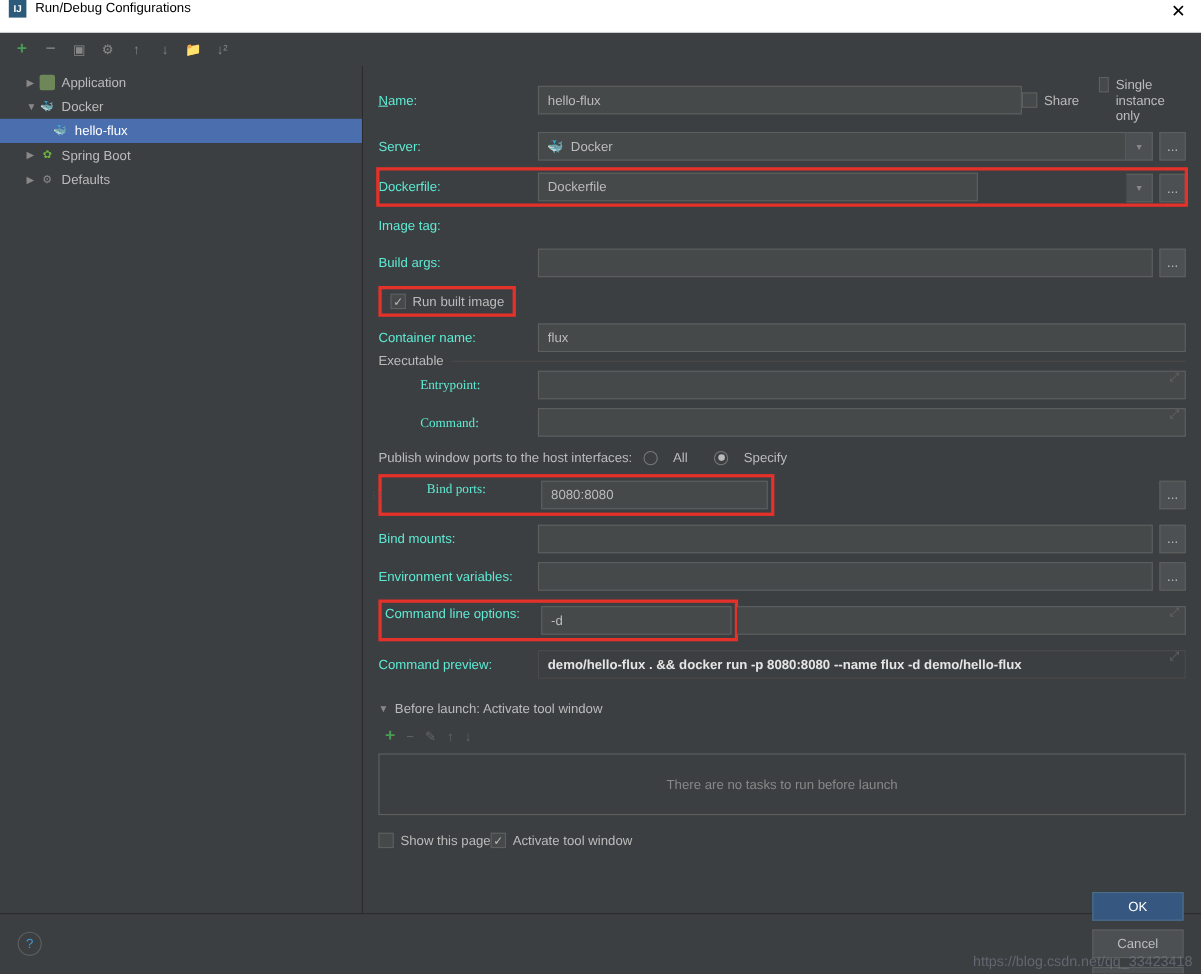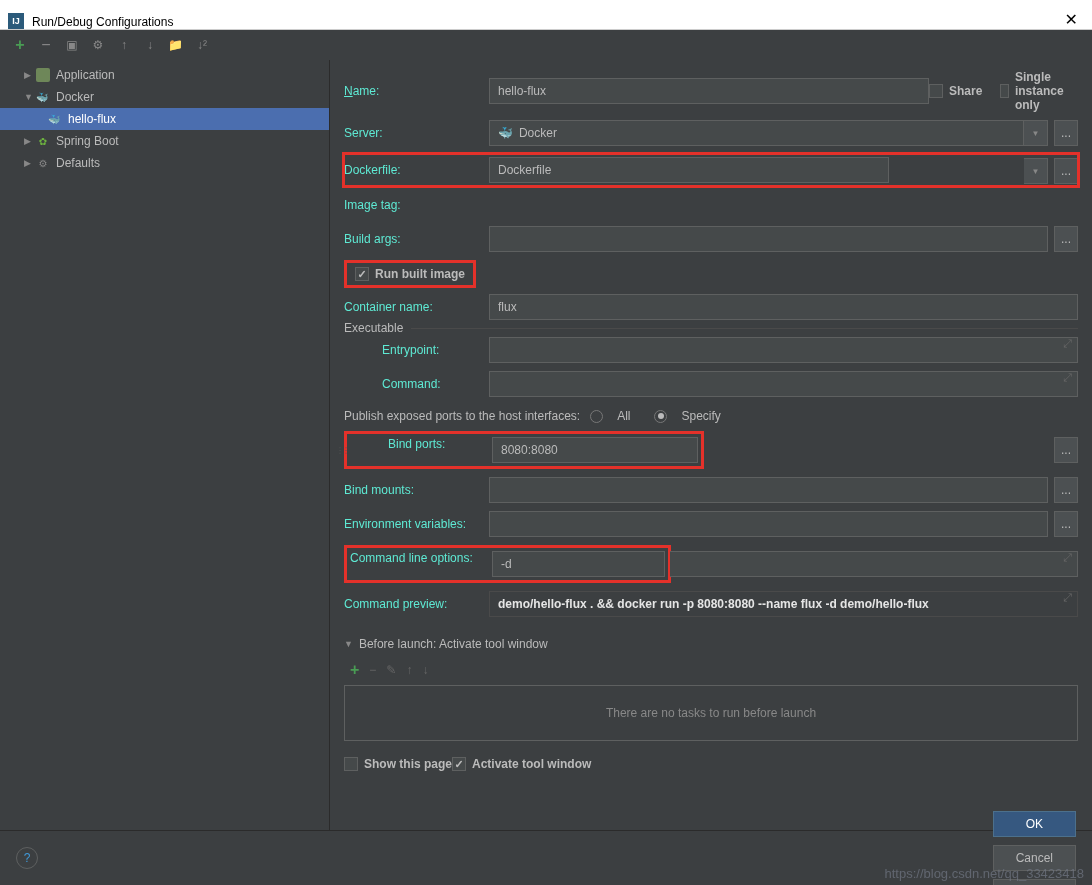--- a/index.html
+++ b/index.html
@@ -1,17 +1,17 @@
 <!DOCTYPE html>
 <html><head>
 <meta charset="utf-8">
 <style>
 * { box-sizing: border-box; margin: 0; padding: 0; font-family: "Segoe UI", Arial, sans-serif; }
 body { background: #3c3f41; color: #bbbbbb; font-size: 12px; width: 1092px; height: 885px; overflow: hidden; position: relative; }
-.titlebar { background: #fff; height: 30px; display: flex; align-items: flex-end; padding: 0 8px; color: #000; border-bottom: 1px solid #ccc; }
+.titlebar { background: #fff; height: 30px; display: flex; align-items: flex-start; padding: 0 8px; color: #000; border-bottom: 1px solid #ccc; }
 .titlebar .icon { width: 16px; height: 16px; background: #2b5a7a; margin-right: 8px; display:flex;align-items:center;justify-content:center;color:#fff;font-size:9px;font-weight:bold; }
 .titlebar .close { margin-left: auto; font-size: 16px; cursor: pointer; padding: 0 6px; }
 .toolbar { height: 30px; display: flex; align-items: center; padding: 0 12px; gap: 10px; background:#3c3f41;}
 .tb-btn { width: 16px; height: 16px; display:flex;align-items:center;justify-content:center; color:#888; cursor:pointer; }
 .add-icon { color: #499c54; font-weight: bold; font-size: 16px; }
 .minus-icon { color: #888; font-size: 16px; }
 .main { display: flex; height: calc(100% - 30px - 30px - 55px); }
 .sidebar { width: 330px; background: #3c3f41; border-right: 1px solid #2b2b2b; padding-top: 4px; }
 .tree-item { display: flex; align-items: center; height: 22px; padding-left: 24px; cursor: pointer; }
 .tree-item.level1 { padding-left: 24px; }
@@ -21,28 +21,28 @@
 .tree-icon { width: 14px; height: 14px; margin-right: 6px; display:flex;align-items:center;justify-content:center; font-size:10px;}
 .app-icon { background:#6e8759; border-radius:2px; }
 .docker-icon { color:#4099d8; }
 .spring-icon { color:#6db33f; }
 .gear-icon { color:#888; }
 .hello-icon { color:#4099d8; }
 .content { flex: 1; padding: 10px 14px 0 14px; overflow-y: auto; }
 .form-row { display: flex; align-items: center; margin-bottom: 8px; min-height: 26px; }
 .form-label { width: 145px; color: #5eead4; flex-shrink: 0; }
 .form-label .u { text-decoration: underline; }
-.form-label.indent { padding-left: 38px; width: 145px; }
+.form-label.indent { padding-left: 38px; width: 145px; font-family: Liberation Serif, serif; }
 .form-input { flex: 1; background: #45494a; border: 1px solid #5e6060; height: 26px; padding: 0 8px; color: #bbbbbb; font-size: 12px; }
 .form-input.readonly { background: #3c3f41; border-color:#4a4a4a; color:#e5e5e5;font-family:Consolas,monospace;font-weight:bold;}
 .dd { width: 24px; height: 26px; background: #4c5052; border: 1px solid #5e6060; border-left:none; display:flex;align-items:center;justify-content:center;cursor:pointer; color:#888;font-size:8px;}
 .more-btn { width: 24px; height: 26px; background: #4c5052; border: 1px solid #5e6060; margin-left: 6px; display:flex;align-items:center;justify-content:center;cursor:pointer; color:#bbb;}
 .expand-icon { position:absolute; right:6px; color:#666; font-size:11px; pointer-events:none;}
 .input-wrap { flex:1; position:relative; display:flex;}
-.check-row { display:flex; align-items:center; gap:6px; margin-bottom:10px;font-weight:bold;}
+.check-row { display:flex; gap:6px; margin-bottom:10px;}
 .checkbox { width:14px; height:14px; border:1px solid #5e6060; background:#45494a; display:flex;align-items:center;justify-content:center; cursor:pointer;}
 .checkbox.checked::after { content:"✓"; color:#bbbbbb; font-size:11px; }
 .fieldset { border:1px solid #4a4a4a; border-left:none;border-right:none;border-bottom:none; padding-top:8px; margin-bottom:12px; position:relative;}
 .fieldset-legend { position:absolute; top:-8px; left:0; background:#3c3f41; padding-right:8px; color:#bbbbbb;}
 .radio { width:13px; height:13px; border:1px solid #777; border-radius:50%; display:inline-flex;align-items:center;justify-content:center; margin-right:4px; cursor:pointer;}
 .radio.checked::after { content:""; width:6px;height:6px;border-radius:50%;background:#bbbbbb;}
 .radio-label { margin-right:14px; cursor:pointer;}
 .redbox { border: 3px solid #e4312a; }
 .redbox-inline { outline: 3px solid #e4312a; outline-offset:-1px;}
 .before-section { margin-top:20px;}
@@ -184,21 +184,21 @@
       <div class="form-row">
         <div class="form-label indent">Command:</div>
         <div class="input-wrap">
           <input class="form-input" value="" style="">
           <span class="expand-icon">⤢</span>
         </div>
       </div>
     </div>
 
     <div style="display:flex;align-items:center;gap:10px;margin-bottom:8px">
-      <span>Publish exposed ports to the host interfaces:</span>
+      <span>Publish window ports to the host interfaces:</span>
       <span class="radio"></span>
       <span class="radio-label">All</span>
       <span class="radio checked"></span>
       <span class="radio-label">Specify</span>
     </div>
 
     <div class="form-row" style="position:relative">
       <span class="drag-handle">⋮⋮</span>
       <div class="redbox" style="display:flex;flex:0 0 360px;padding:3px">
         <div class="form-label indent" style="width:142px">Bind ports:</div>

